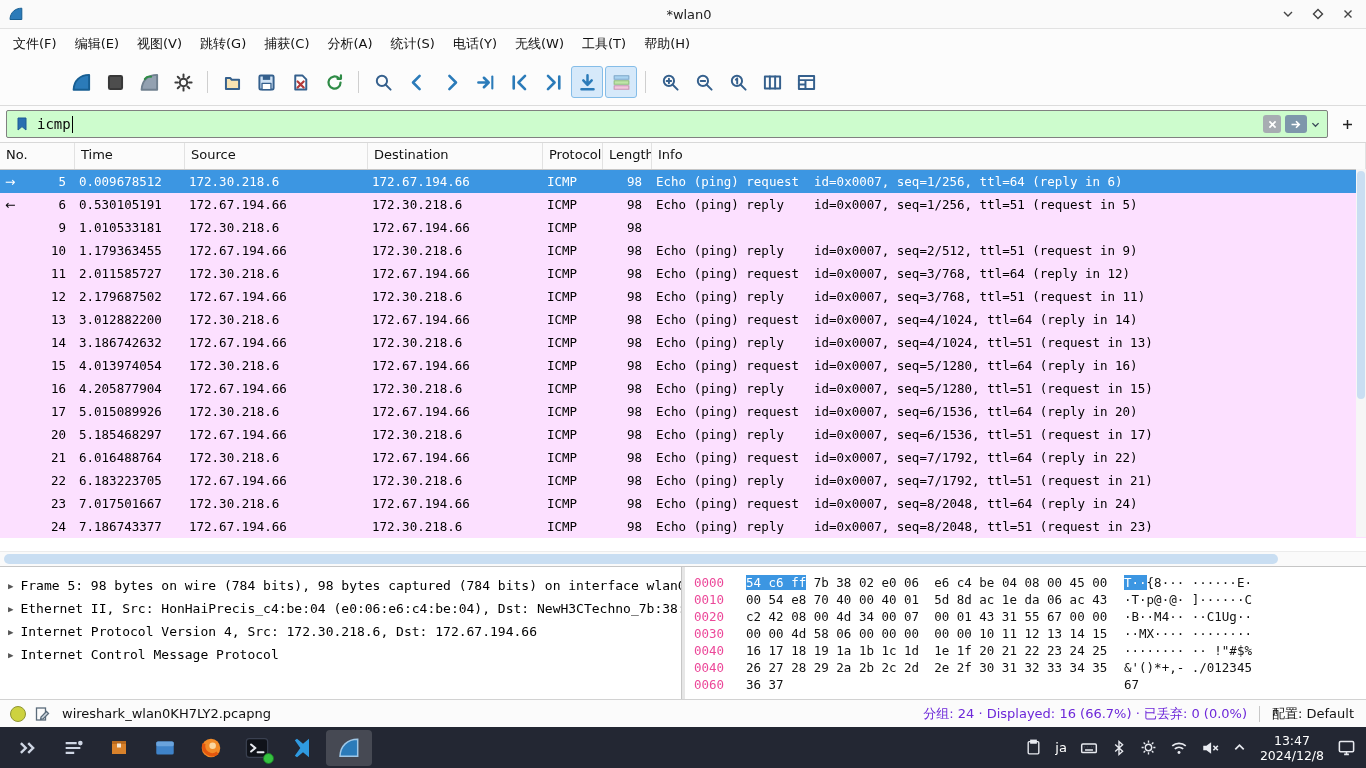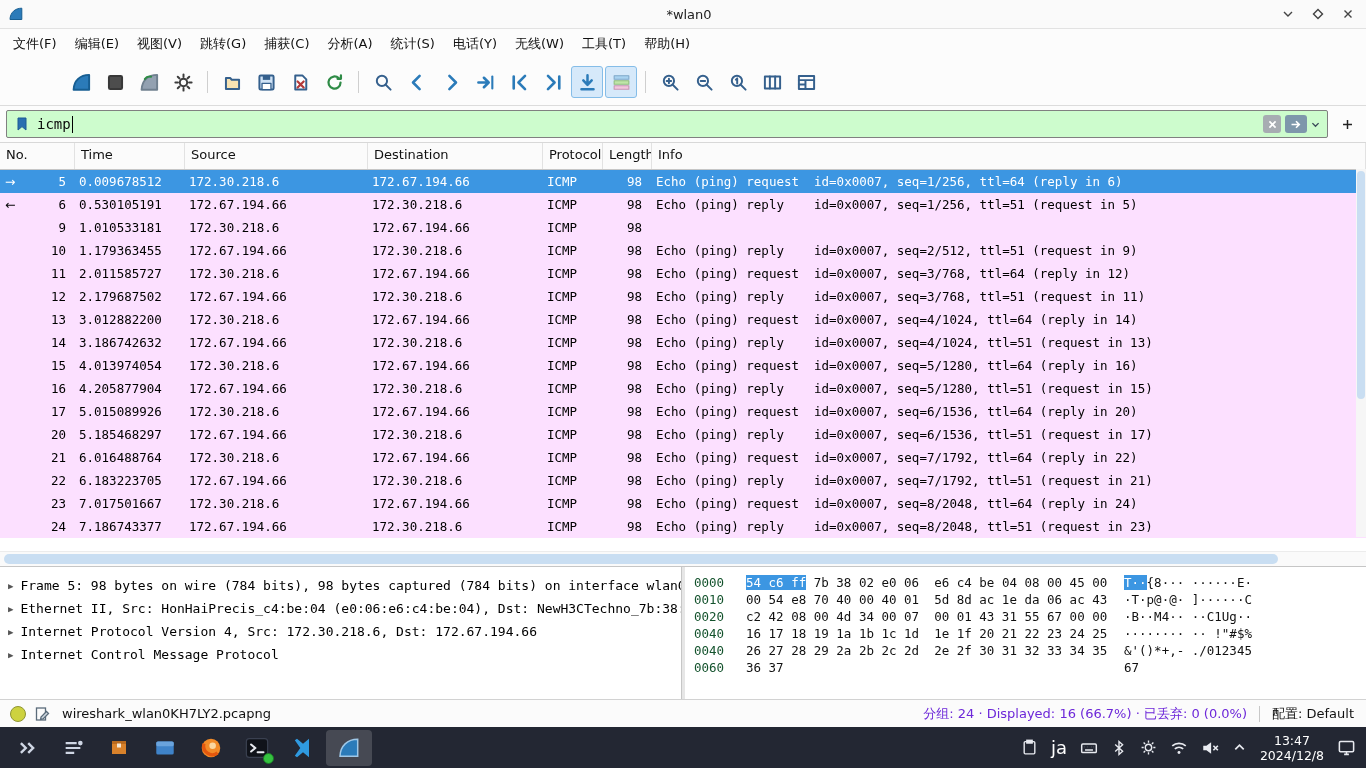--- a/index.html
+++ b/index.html
@@ -50,41 +50,41 @@
   
   .bottom{flex:none;height:132px;display:flex;border-top:1px solid #c6c6c6;background:#fff;}
   .details{width:681px;flex:none;padding-top:7px;overflow:hidden;background:#fff;}
   .detail-row{height:23px;display:flex;align-items:center;white-space:pre;overflow:hidden;
      font-family:"DejaVu Sans Mono","Liberation Mono",monospace;font-size:13px;color:#000;padding-left:8px;}
   .expander{color:#555;font-size:9px;margin-right:7px;flex:none;}
   .vsplit{width:3px;flex:none;background:#e6e6e6;border-left:1px solid #c6c6c6;}
   .hexpane{flex:1;padding-top:7px;overflow:hidden;background:#fff;
      font-family:"DejaVu Sans Mono","Liberation Mono",monospace;font-size:12.5px;}
   .hex-row{height:17px;line-height:17px;display:flex;white-space:pre;}
-  .hex-offset{color:#14532d;width:44px;margin-left:9px;flex:none;}
+  .hex-offset{color:#ec4899;width:44px;margin-left:9px;flex:none;}
   .hex-bytes{margin-left:8px;width:372px;flex:none;color:#111;}
   .hex-ascii{margin-left:6px;color:#111;}
   .hl{background:#3c96e2;color:#fff;}
   
   .statusbar{flex:none;height:27px;display:flex;align-items:center;background:#fbfbfb;border-top:1px solid #d2d2d2;padding:0 10px;}
   .expert-dot{width:14px;height:14px;border-radius:50%;background:#cdd23f;border:1px solid #8f9433;flex:none;}
   .comment-btn{margin-left:8px;display:flex;flex:none;}
   .sb-file{margin-left:12px;color:#111;}
   .sb-spacer{flex:1;}
   .sb-stats{color:#6d28d9;}
   .sb-sep{width:1px;height:16px;background:#c8c8c8;margin:0 12px;}
   .sb-profile{color:#111;margin-right:2px;}
   
   .taskbar{height:41px;background:#232733;display:flex;align-items:center;padding:0 4px;color:#e8eaf0;}
   .task-icon{width:46px;height:36px;border-radius:4px;display:flex;align-items:center;justify-content:center;position:relative;}
   .task-icon.active{background:rgba(255,255,255,0.16);}
   .badge{position:absolute;right:6px;bottom:2px;width:9px;height:9px;border-radius:50%;background:#35c240;border:1px solid #1d7a28;}
   .tray{margin-left:auto;display:flex;align-items:center;gap:13px;padding-right:6px;}
   .tray-icon{display:flex;align-items:center;justify-content:center;}
-  .tray-text{color:#fff;font-size:18px;}
+  .tray-text{color:#fff;font-size:13px;}
   .clock{text-align:center;line-height:1.2;font-size:12.5px;color:#fff;}
 </style>
 </head>
 <body>
 
 <div class="app">
 
   <div class="titlebar">
     <span class="tb-appicon">
       <svg width="16" height="16" viewBox="0 0 16 16">
@@ -453,20 +453,21 @@
         <div class="detail-row"><span class="expander">▶</span><span class="detail-text">Frame 5: 98 bytes on wire (784 bits), 98 bytes captured (784 bits) on interface wlan0</span></div>
         <div class="detail-row"><span class="expander">▶</span><span class="detail-text">Ethernet II, Src: HonHaiPrecis_c4:be:04 (e0:06:e6:c4:be:04), Dst: NewH3CTechno_7b:38:</span></div>
         <div class="detail-row"><span class="expander">▶</span><span class="detail-text">Internet Protocol Version 4, Src: 172.30.218.6, Dst: 172.67.194.66</span></div>
         <div class="detail-row"><span class="expander">▶</span><span class="detail-text">Internet Control Message Protocol</span></div>
       </div>
     <div class="vsplit"></div>
     <div class="hexpane">
         <div class="hex-row"><span class="hex-offset">0000</span><span class="hex-bytes"><span class="hl">54 c6 ff</span> 7b 38 02 e0 06  e6 c4 be 04 08 00 45 00</span><span class="hex-ascii"><span class="hl">T··</span>{8··· ······E·</span></div>
         <div class="hex-row"><span class="hex-offset">0010</span><span class="hex-bytes">00 54 e8 70 40 00 40 01  5d 8d ac 1e da 06 ac 43</span><span class="hex-ascii">·T·p@·@· ]······C</span></div>
         <div class="hex-row"><span class="hex-offset">0020</span><span class="hex-bytes">c2 42 08 00 4d 34 00 07  00 01 43 31 55 67 00 00</span><span class="hex-ascii">·B··M4·· ··C1Ug··</span></div>
+        <div class="hex-row"><span class="hex-offset">0030</span><span class="hex-bytes">00 00 4d 58 06 00 00 00  00 00 10 11 12 13 14 15</span><span class="hex-ascii">··MX···· ········</span></div>
         <div class="hex-row"><span class="hex-offset">0040</span><span class="hex-bytes">16 17 18 19 1a 1b 1c 1d  1e 1f 20 21 22 23 24 25</span><span class="hex-ascii">········ ·· !"#$%</span></div>
         <div class="hex-row"><span class="hex-offset">0040</span><span class="hex-bytes">26 27 28 29 2a 2b 2c 2d  2e 2f 30 31 32 33 34 35</span><span class="hex-ascii">&amp;'()*+,- ./012345</span></div>
         <div class="hex-row"><span class="hex-offset">0060</span><span class="hex-bytes">36 37</span><span class="hex-ascii">67</span></div>
       </div>
   </div>
 
   <div class="statusbar">
     <span class="expert-dot"></span>
     <span class="comment-btn">
       <svg width="16" height="16" viewBox="0 0 16 16" fill="none" stroke="#5a6b7a" stroke-width="1.3">

